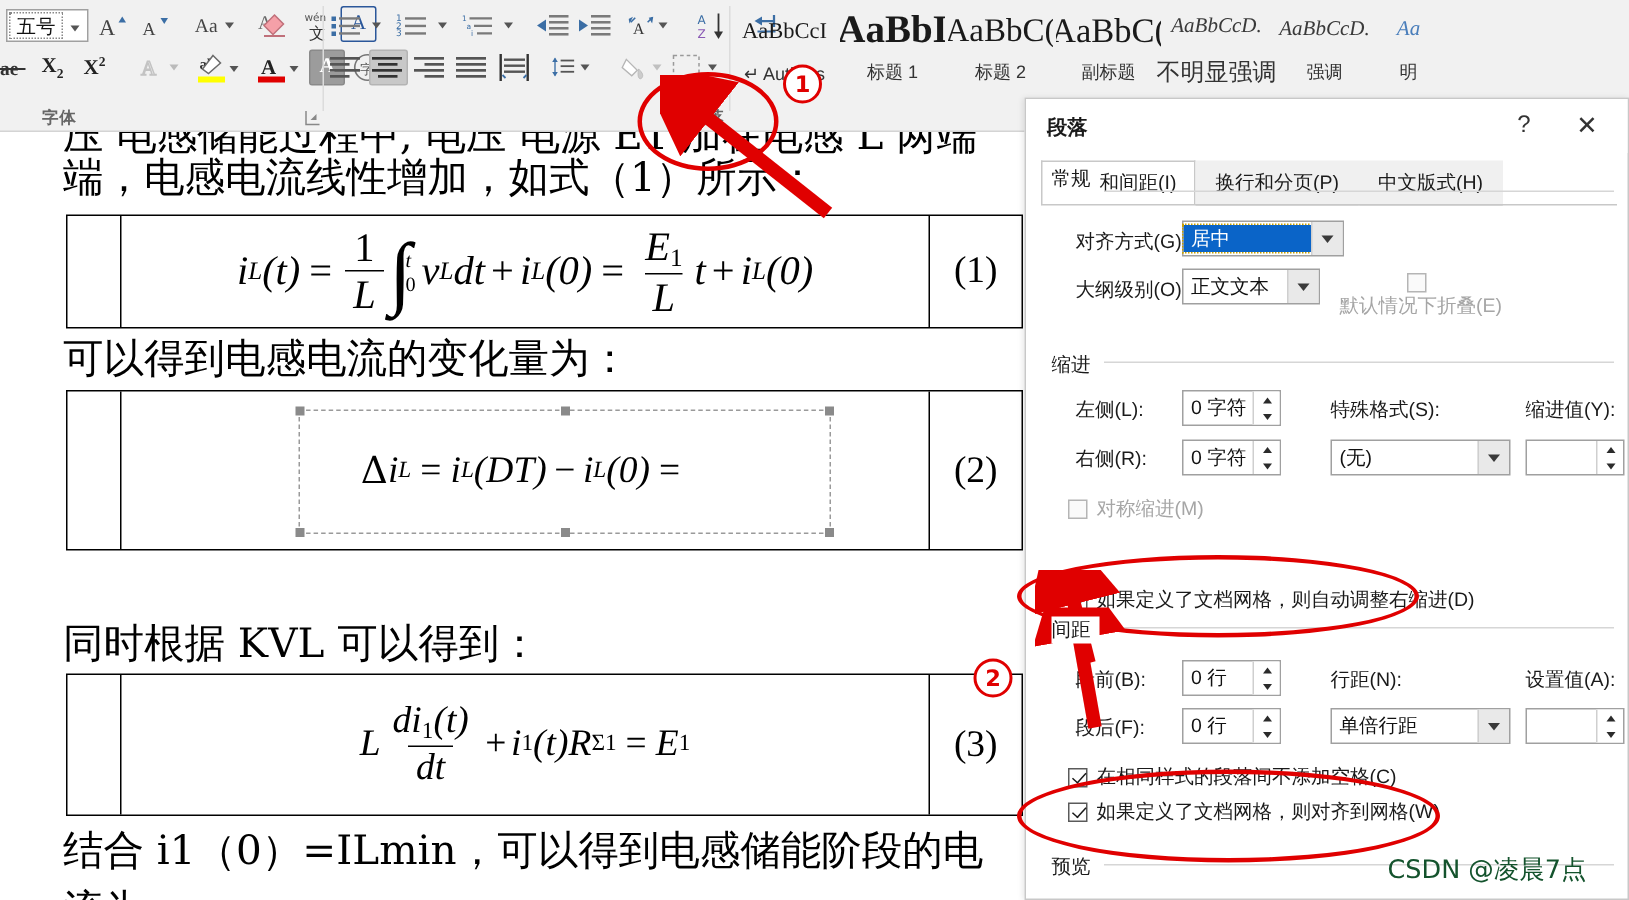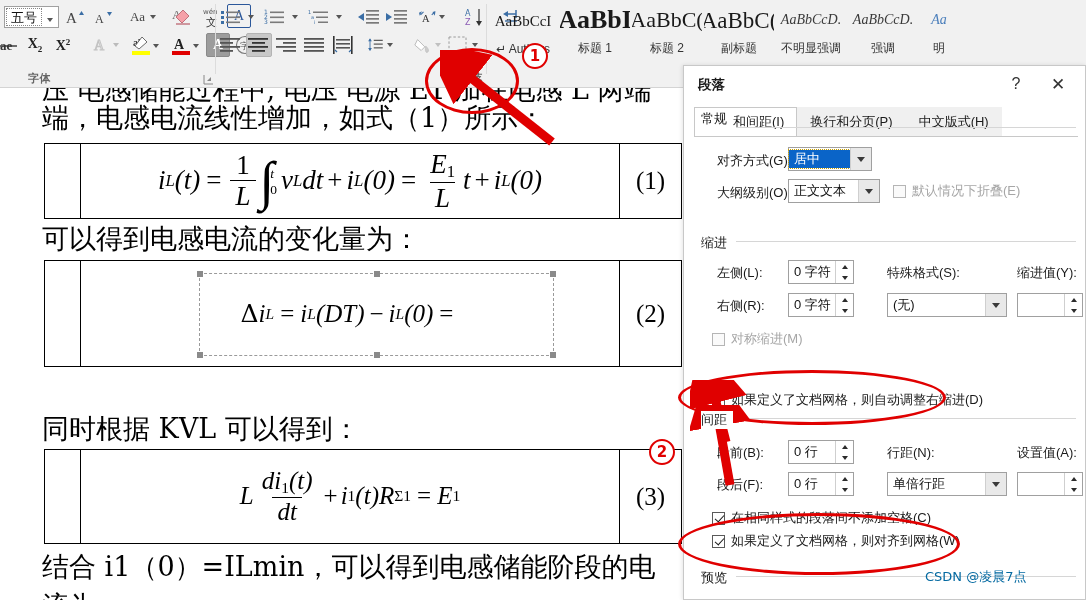--- a/index.html
+++ b/index.html
@@ -57,21 +57,21 @@
     border: 1px solid transparent;
   }
   .styleitem.active { border: 2px solid #c6c6c6; background: #fff; }
   .st-prev {
     font-family: "Liberation Serif", "DejaVu Serif", serif;
     color: #1a1a1a; line-height: 1; height: 30px;
     display: flex; align-items: center; justify-content: center; overflow: hidden;
     width: 100%; white-space: nowrap;
   }
   .st-name { font-size: 12px; color: #333; margin-top: 5px; white-space: nowrap; }
-  .st-name.small { font-size: 12px; }
+  .st-name.small { font-size: 16px; }
 
   
   .docarea {
     position: absolute; left: 0; top: 88px; width: 683px; height: 512px;
     background: #fff; overflow: hidden;
     font-family: "Liberation Serif", "DejaVu Serif", serif;
   }
   .doc-line { position: absolute; white-space: nowrap; color: #000; }
   .cjk { font-family: "DejaVu Serif", "Liberation Serif", serif; }
   .eqtable { position: absolute; border: 1.5px solid #000; background: #fff; }
@@ -157,21 +157,21 @@
   
   .anno { position: absolute; pointer-events: none; }
   .ell { position: absolute; border: 3.5px solid #e00000; border-radius: 50%; }
   .badge {
     position: absolute; width: 26px; height: 26px; border-radius: 50%;
     border: 2.5px solid #e00000; color: #e00000; background: #fff;
     display: flex; align-items: center; justify-content: center;
     font-size: 15px; font-weight: bold; font-family: "DejaVu Sans", sans-serif;
   }
   .wmark {
-    position: absolute; font-size: 13px; color: #0369a1; white-space: nowrap;
+    position: absolute; font-size: 17px; color: #14532d; white-space: nowrap;
     font-family: "DejaVu Sans", sans-serif;
   }
 </style>
 </head>
 <body>
 
 <div id="root">
 
   <div class="ribbon">
 
@@ -601,36 +601,36 @@
       <div class="tab active">缩进和间距(I)</div>
       <div class="tab">换行和分页(P)</div>
       <div class="tab">中文版式(H)</div>
     </div>
     <div class="tabline"></div>
 
     <div class="sect-title" style="left:17px;top:44px;">常规</div>
     <div class="sect-rule" style="left:52px;top:61px;width:340px;"></div>
 
     <div class="fld-label" style="left:33px;top:86px;">对齐方式(G):</div>
-    <div class="combo selected" style="left:104px;top:81px;width:84px;">
+    <div class="combo selected" style="left:104px;top:81px;width:108px;">
       <div class="cv">居中</div>
       <div class="cbtn">
           <span class="chev"></span>
         </div>
     </div>
 
     <div class="fld-label" style="left:33px;top:118px;">大纲级别(O):</div>
     <div class="combo" style="left:104px;top:113px;width:92px;">
       <div class="cv">正文文本</div>
       <div class="cbtn">
           <span class="chev"></span>
         </div>
     </div>
 
-    <div class="cbrow" style="left:209px;top:116px;">
+    <div class="cbrow" style="left:209px;top:116px;flex-direction:column;">
       <div class="cbbox dis"></div>
       <div class="cbtext dis">默认情况下折叠(E)</div>
     </div>
 
     <div class="sect-title" style="left:17px;top:168px;">缩进</div>
     <div class="sect-rule" style="left:52px;top:175px;width:340px;"></div>
 
     <div class="fld-label" style="left:33px;top:198px;">左侧(L):</div>
     <div class="spin" style="left:104px;top:194px;width:66px;">
       <div class="sv">0 字符</div>

